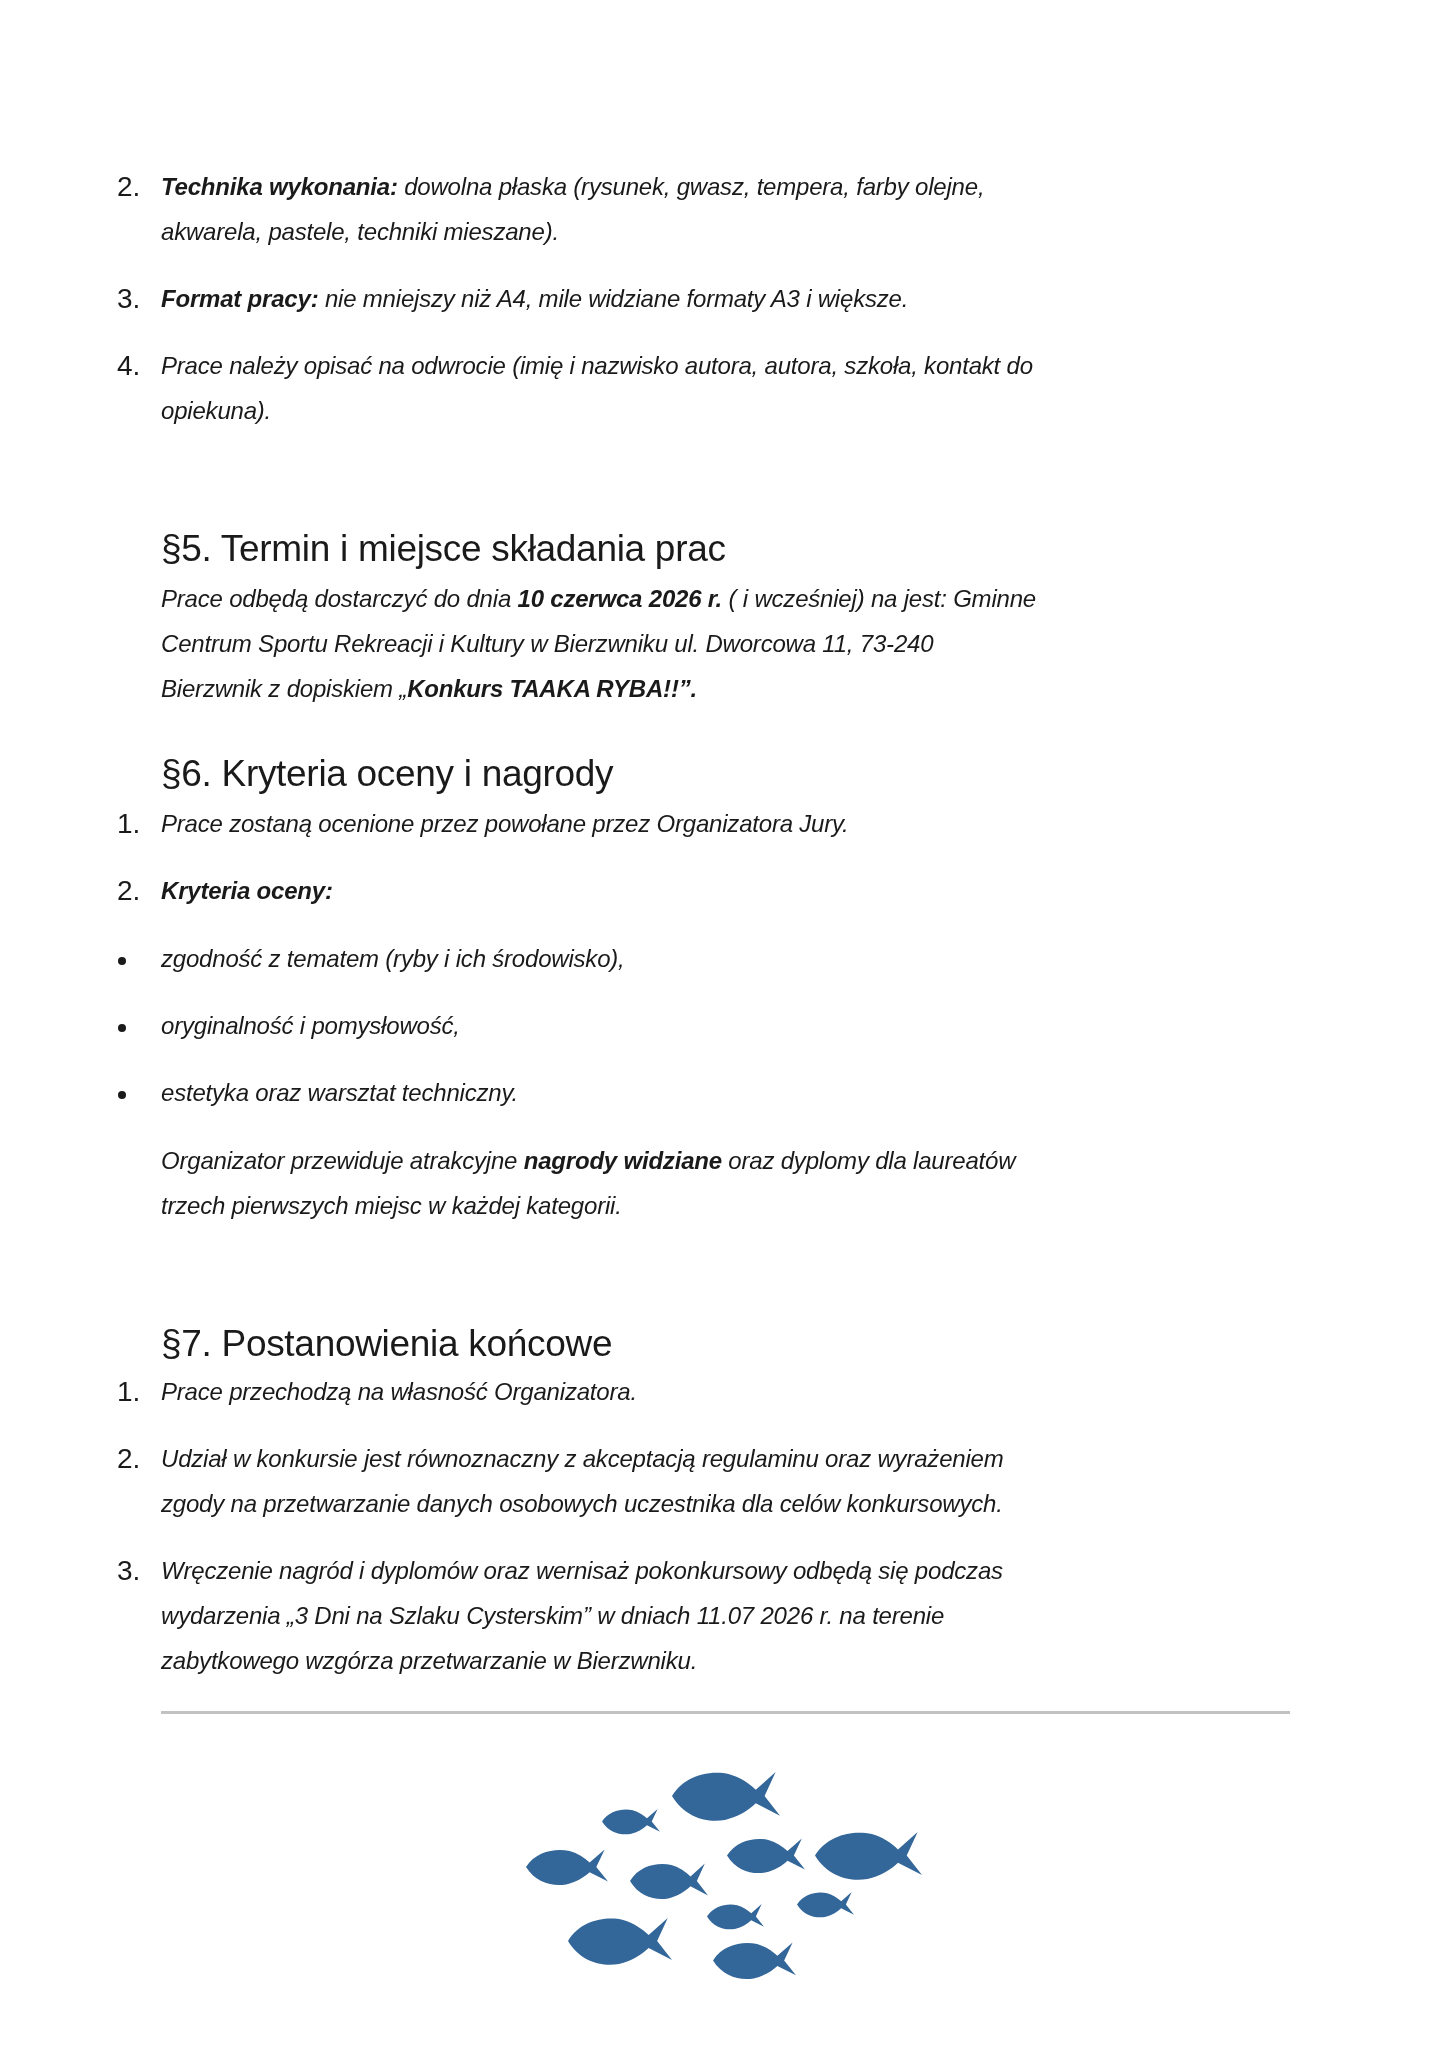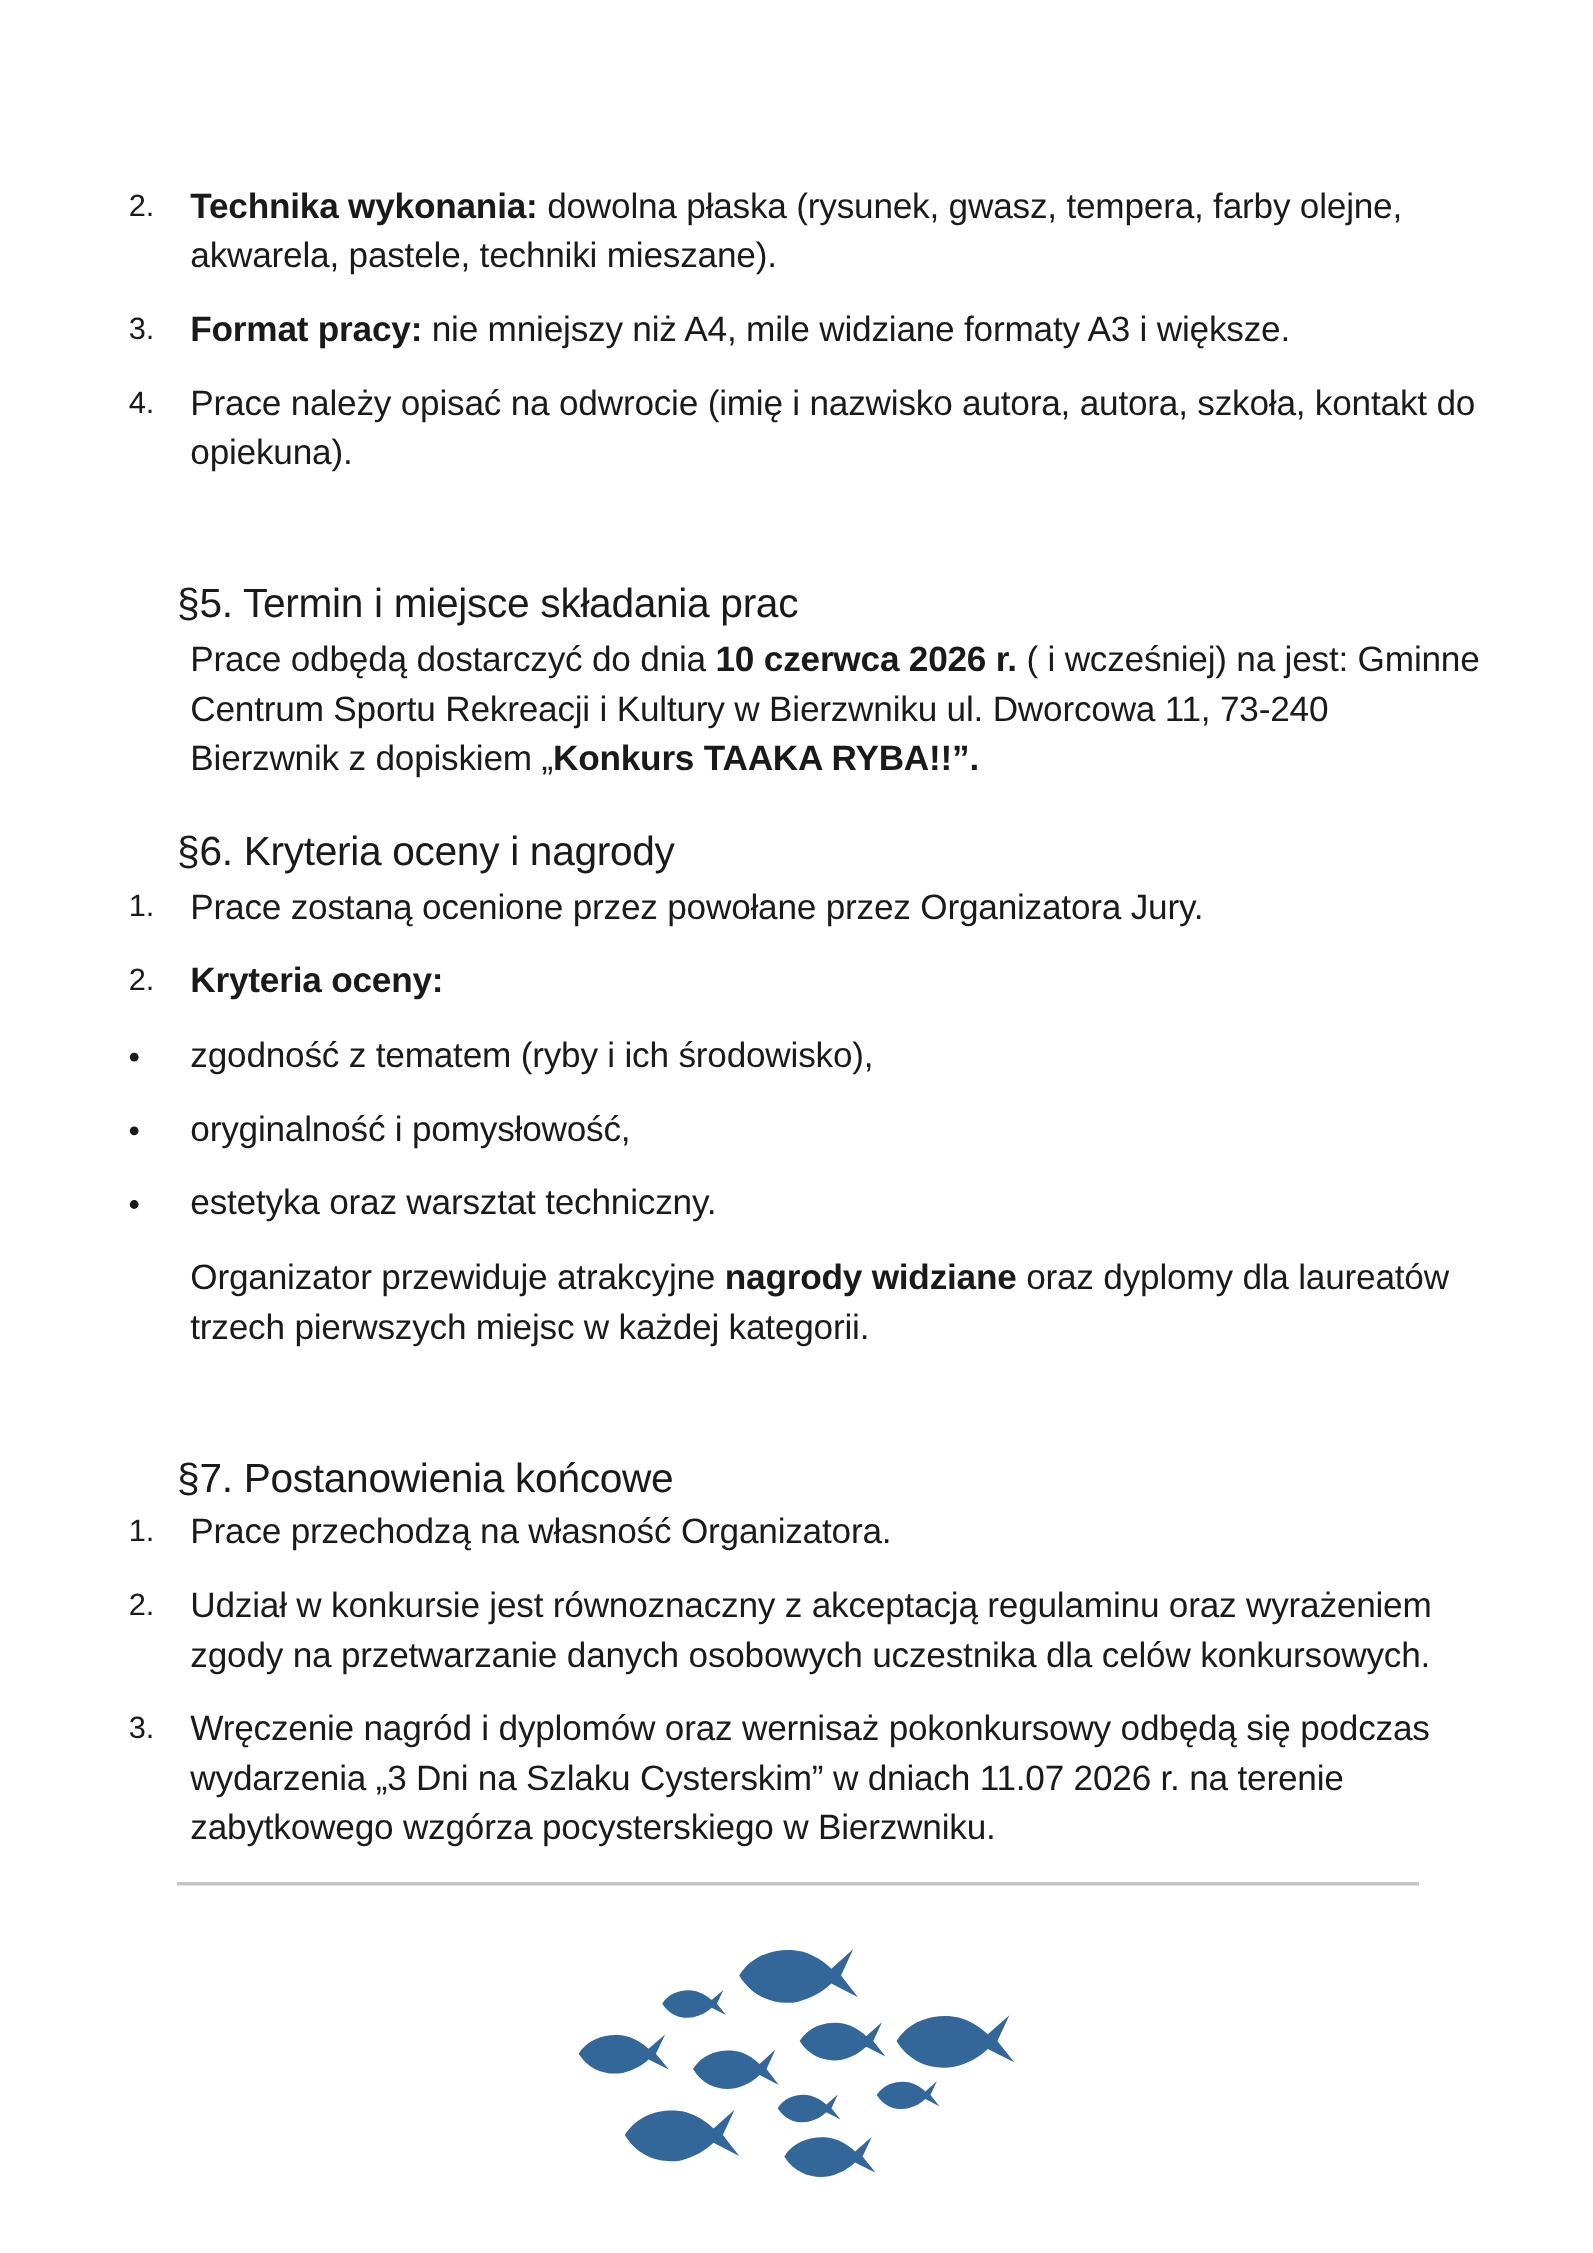--- a/index.html
+++ b/index.html
@@ -2,22 +2,22 @@
 <html><head>
 <meta charset="utf-8">
 <style>
   html, body { margin: 0; padding: 0; background: #ffffff; }
   body {
     width: 1448px; height: 2048px; position: relative; overflow: hidden;
     font-family: "Liberation Sans", sans-serif; color: #1a1a1a;
   }
   .page { position: absolute; left: 0; top: 0; width: 1448px; height: 2048px; }
   .line {
-    position: absolute; left: 173px; font-size: 32px; line-height: 34px;
-    white-space: nowrap; letter-spacing: -0.2px;
+    position: absolute; left: 161px; font-size: 24px; line-height: 34px;
+    white-space: nowrap; letter-spacing: -0.2px; font-style: italic;
   }
   .num {
     position: absolute; left: 117px; font-size: 28px; line-height: 34px;
   }
   .bullet {
     position: absolute; left: 118px; width: 8px; height: 8px; border-radius: 50%;
     background: #1a1a1a;
   }
   .heading {
     position: absolute; left: 161px; font-size: 37px; line-height: 44px;
@@ -95,21 +95,21 @@
     <span class="num" style="top:1375px">1.</span>
     <div class="line" style="top:1375px">Prace przechodzą na własność Organizatora.</div>
 
     <span class="num" style="top:1442px">2.</span>
     <div class="line" style="top:1442px">Udział w konkursie jest równoznaczny z akceptacją regulaminu oraz wyrażeniem</div>
     <div class="line" style="top:1487px">zgody na przetwarzanie danych osobowych uczestnika dla celów konkursowych.</div>
 
     <span class="num" style="top:1554px">3.</span>
     <div class="line" style="top:1554px">Wręczenie nagród i dyplomów oraz wernisaż pokonkursowy odbędą się podczas</div>
     <div class="line" style="top:1599px">wydarzenia „3 Dni na Szlaku Cysterskim” w dniach 11.07 2026 r. na terenie</div>
-    <div class="line" style="top:1644px">zabytkowego wzgórza pocysterskiego w Bierzwniku.</div>
+    <div class="line" style="top:1644px">zabytkowego wzgórza przetwarzanie w Bierzwniku.</div>
   </div>
 
   <div class="rule"></div>
 
   <svg class="fish-svg" viewBox="0 0 1448 2048">
     <defs>
 
       <path id="fish-shape" d="M0,25 C12,4 36,0 52,4 C62,7 70,13 76,19 L94,2 L84,25 L98,44 L76,32 C69,39 60,45 48,48 C32,51 12,46 0,25 Z"></path>
     </defs>
     <g id="fish-group" fill="#336699">

